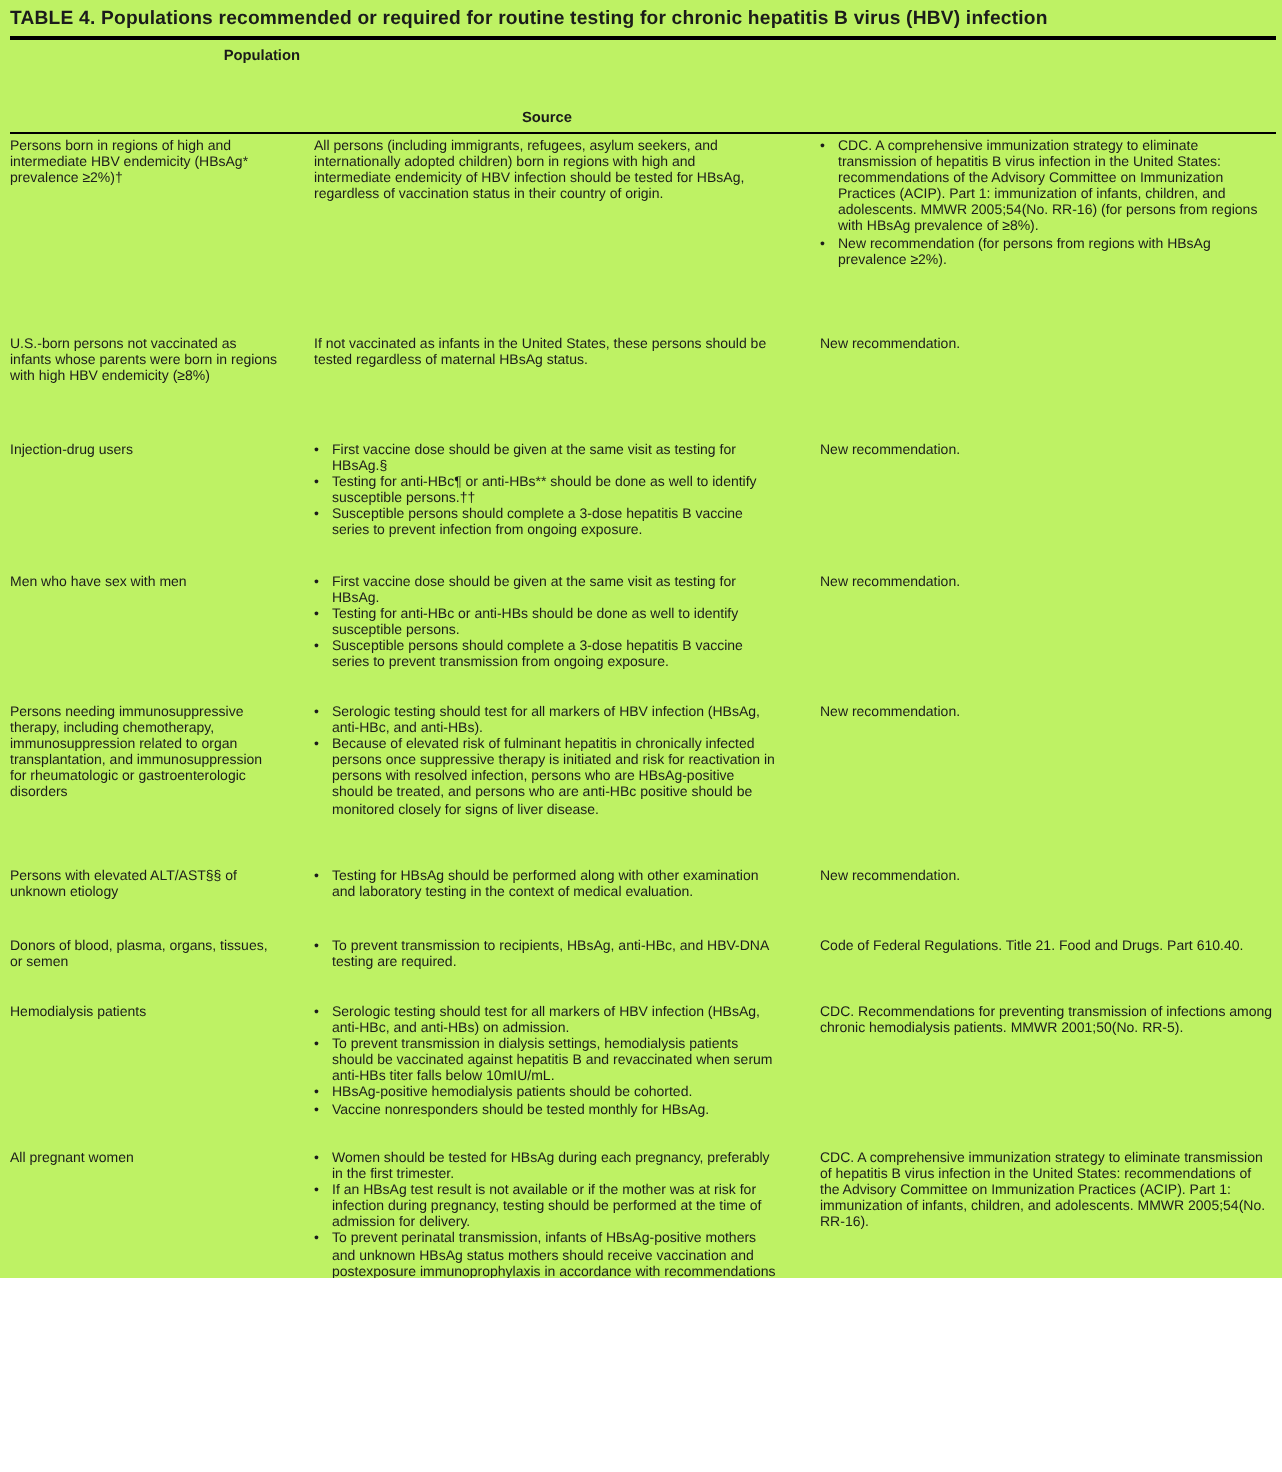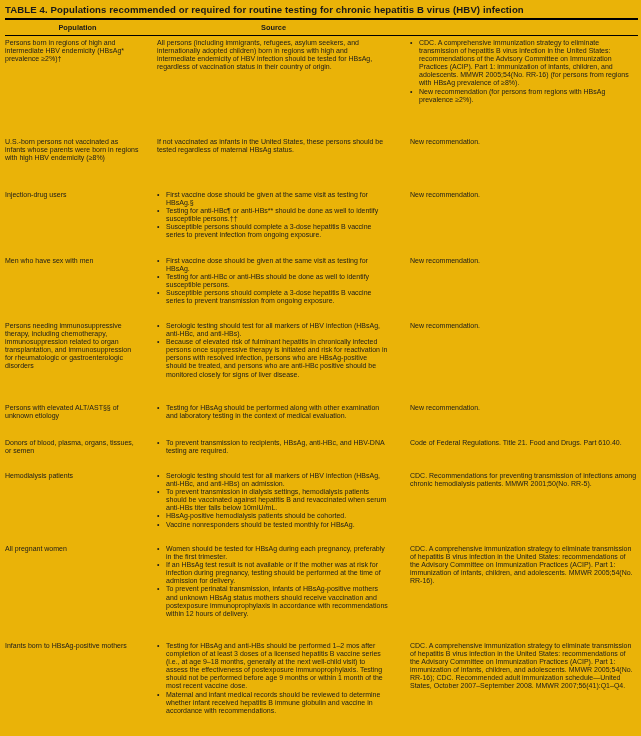--- a/index.html
+++ b/index.html
@@ -2,22 +2,22 @@
 <html><head>
 <meta charset="utf-8">
 <style>
   html, body {
     margin: 0; padding: 0;
     background: #ffffff;
   }
   .page {
     position: relative;
     width: 641px;
-    height: 736px;
-    background: #eab308;
+    height: 639px;
+    background: #bef264;
     font-family: "Liberation Sans", sans-serif;
     color: #1b1b1b;
     box-sizing: border-box;
     padding: 4px 3px 0 5px;
     overflow: hidden;
   }
   .title {
     font-size: 9.6px;
     font-weight: bold;
     line-height: 11px;
@@ -28,23 +28,23 @@
   .rule.thick { height: 2px; margin-top: 3px; }
   .rule.thin { height: 1px; }
   .hdr {
     display: grid;
     grid-template-columns: 145px 247px 1fr;
     padding: 3px 0 3px 0;
     font-size: 7.4px;
     font-weight: bold;
     line-height: 9px;
   }
-  .hdr .h.pop { text-align: center; }
+  .hdr .h.pop { text-align: right; }
   .hdr .h.cons { text-align: center; }
-  .hdr .h.src { text-align: center; }
+  .hdr .h.src { text-align: center; margin-top: 31px; }
   .rows { margin-top: 3px; }
   .row {
     display: grid;
     grid-template-columns: 145px 247px 1fr;
     align-items: start;
   }
   .cell {
     font-size: 7px;
     line-height: 8.1px;
     box-sizing: border-box;

